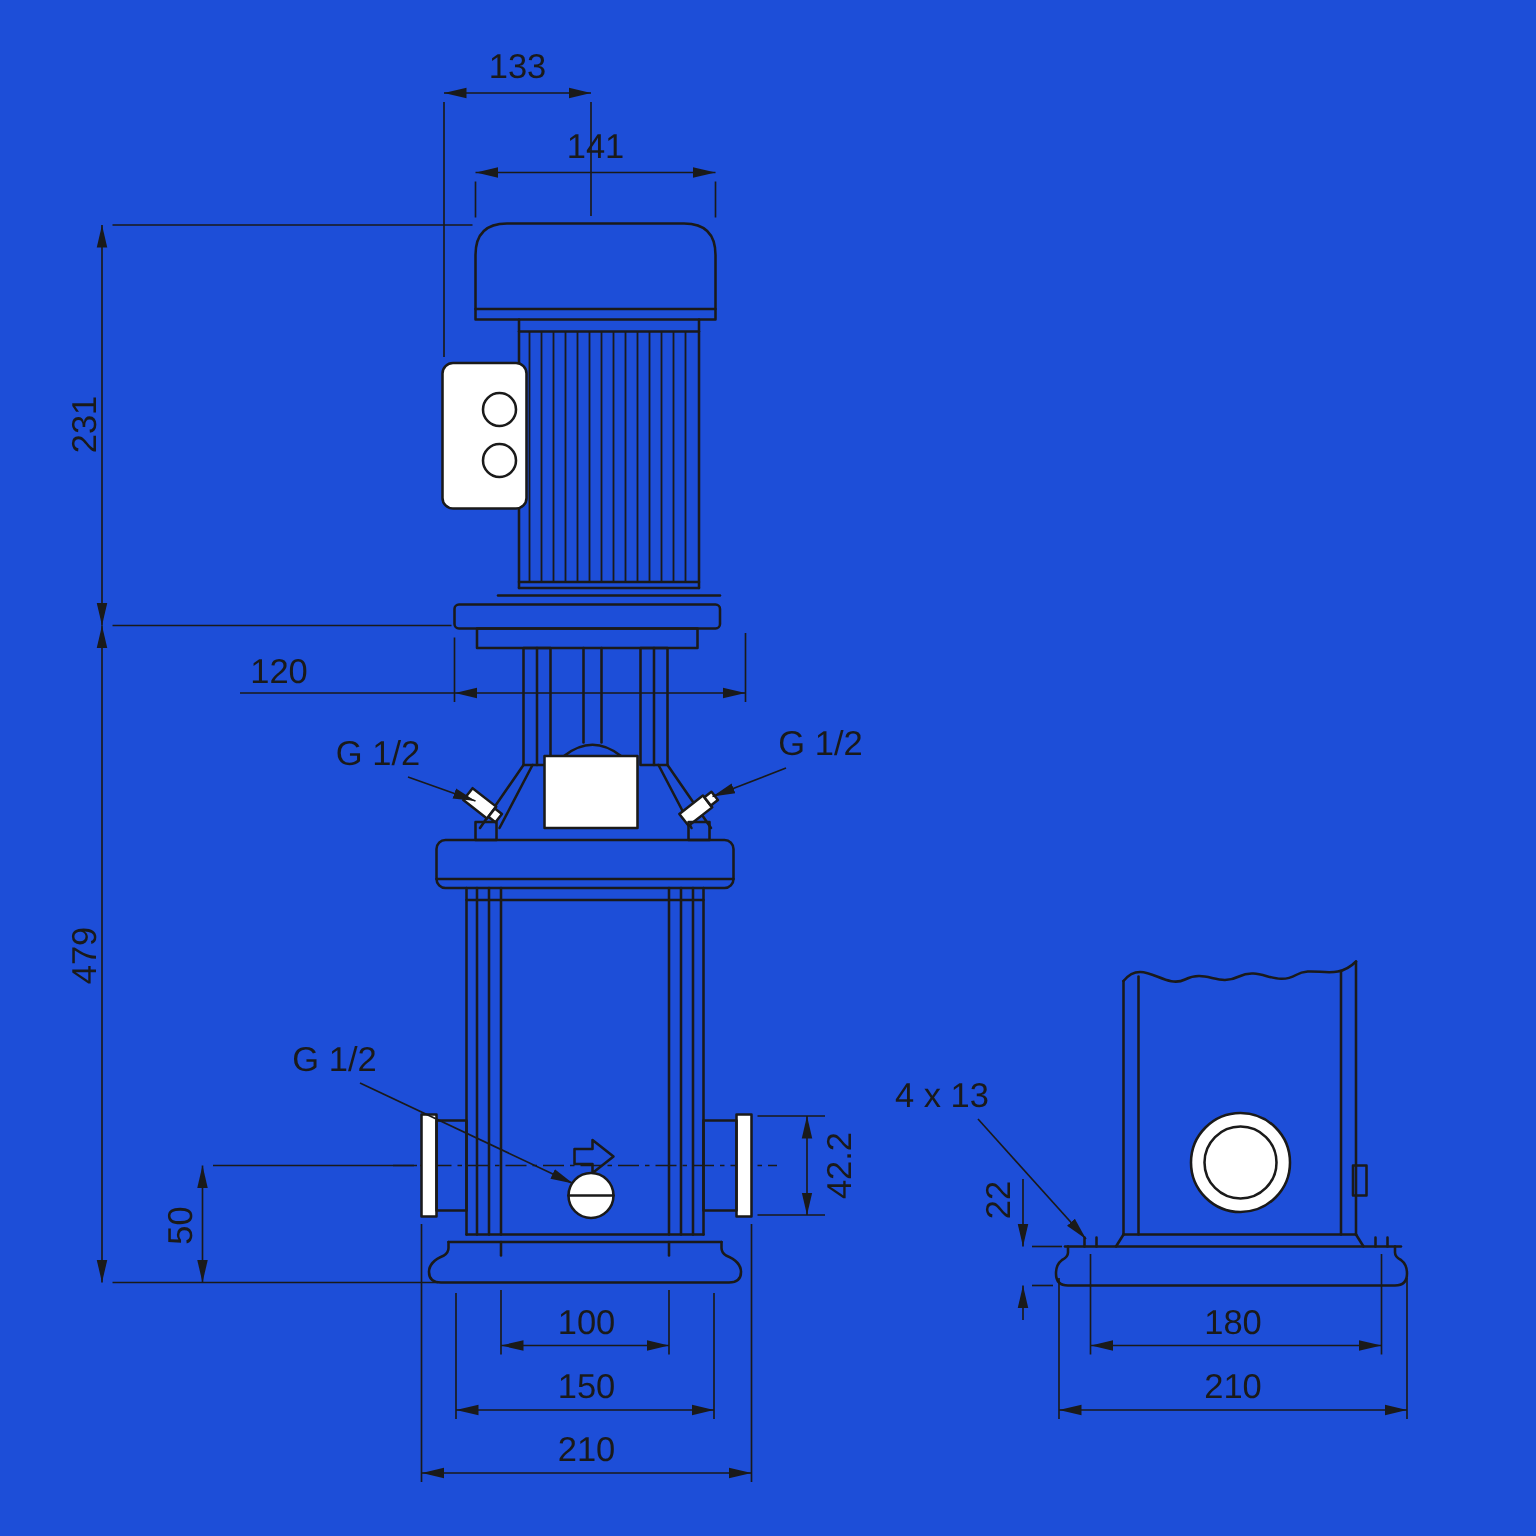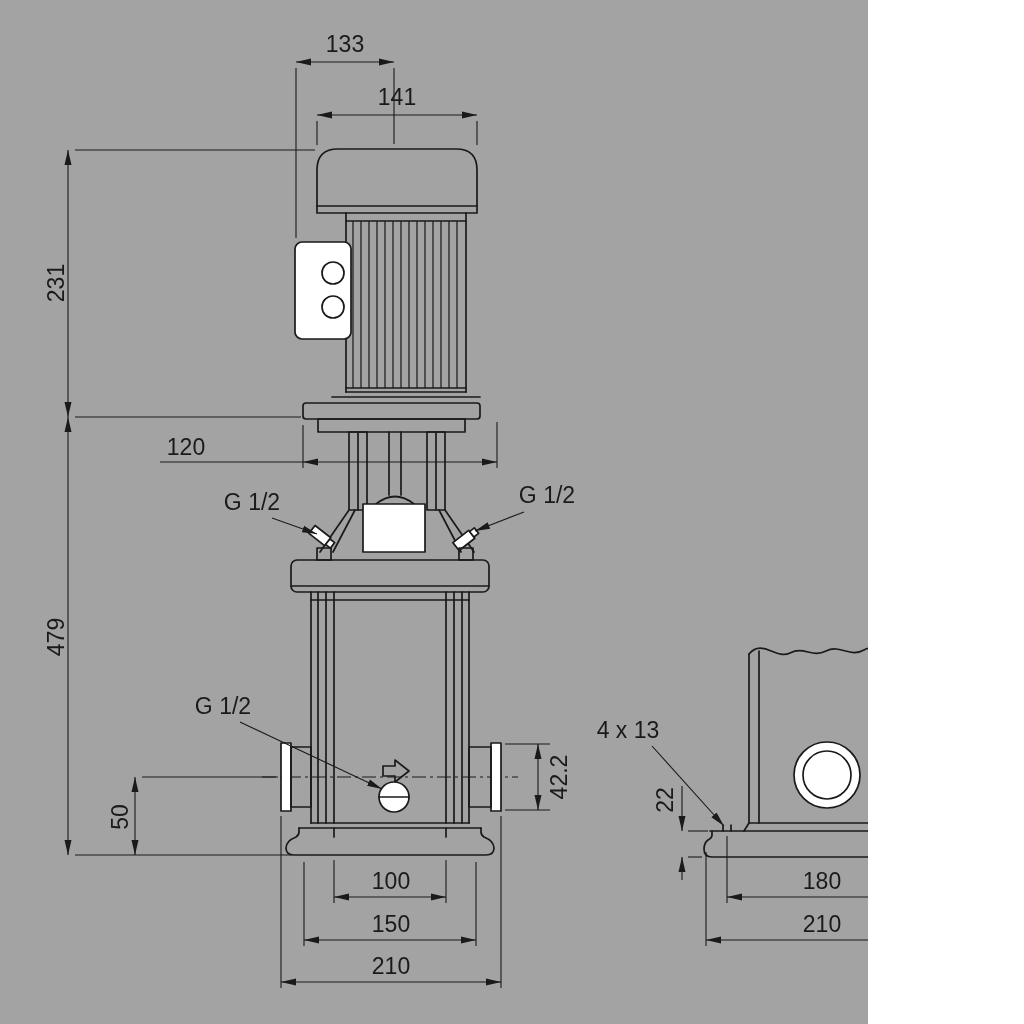--- a/index.html
+++ b/index.html
@@ -1,16 +1,16 @@
 <!DOCTYPE html>
 <html><head>
 <meta charset="utf-8">
 <style>
   html,body{margin:0;padding:0;background:#fff;}
-  .canvas{width:868px;height:1024px;background:#a3a3a3;position:relative;overflow:hidden;}
+  .canvas{width:1024px;height:1024px;background:#1d4ed8;position:relative;overflow:hidden;}
   svg{display:block;}
   .ol{fill:none;stroke:#1a1a1a;stroke-width:1.7;stroke-linejoin:round;stroke-linecap:round;}
   .olw{fill:#ffffff;stroke:#1a1a1a;stroke-width:1.7;stroke-linejoin:round;}
   .fin{fill:none;stroke:#1a1a1a;stroke-width:1.2;}
   .dl{fill:none;stroke:#1a1a1a;stroke-width:1.1;}
   .cl{fill:none;stroke:#1a1a1a;stroke-width:1;stroke-dasharray:14 4 3 4;}
   .dt{font-family:"Liberation Sans",sans-serif;font-size:23px;fill:#1a1a1a;}
 </style>
 </head>
 <body>

